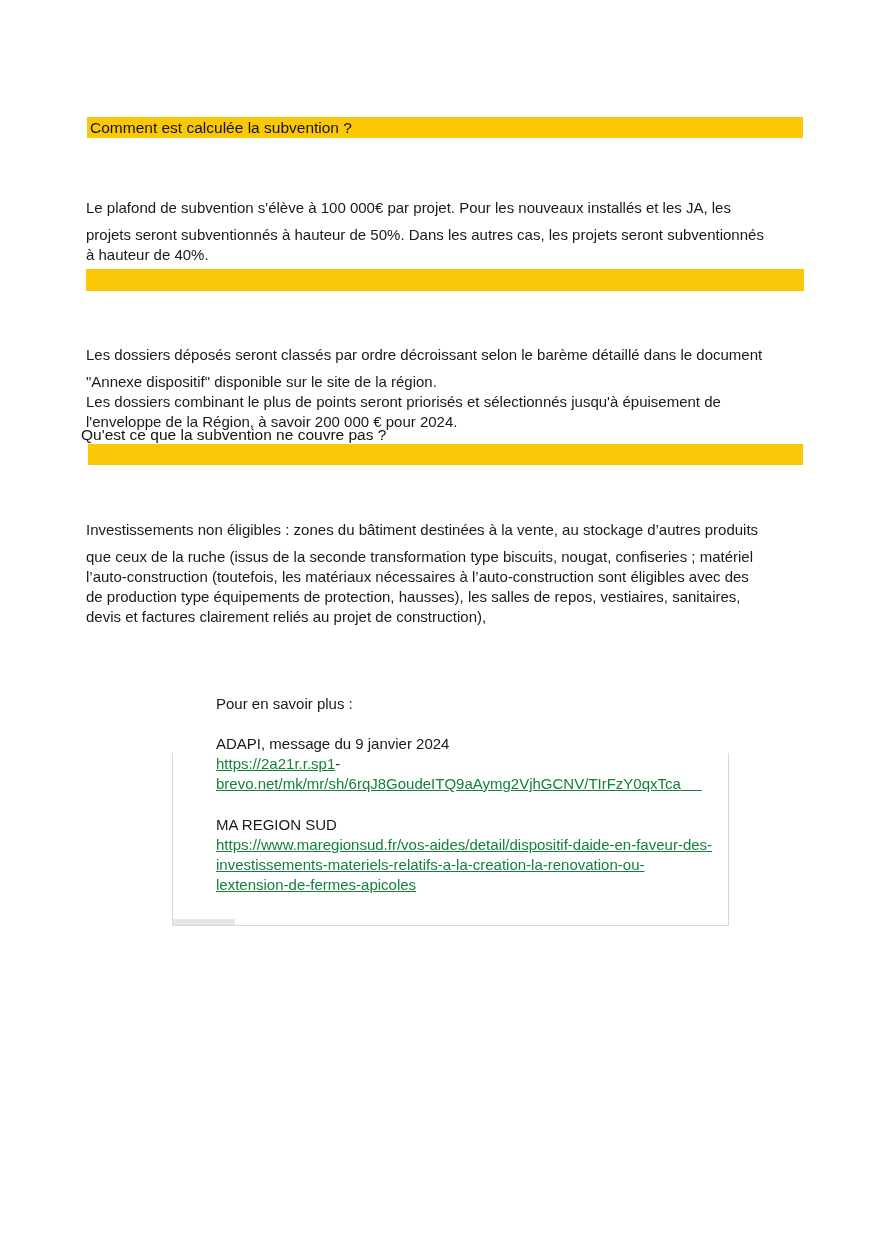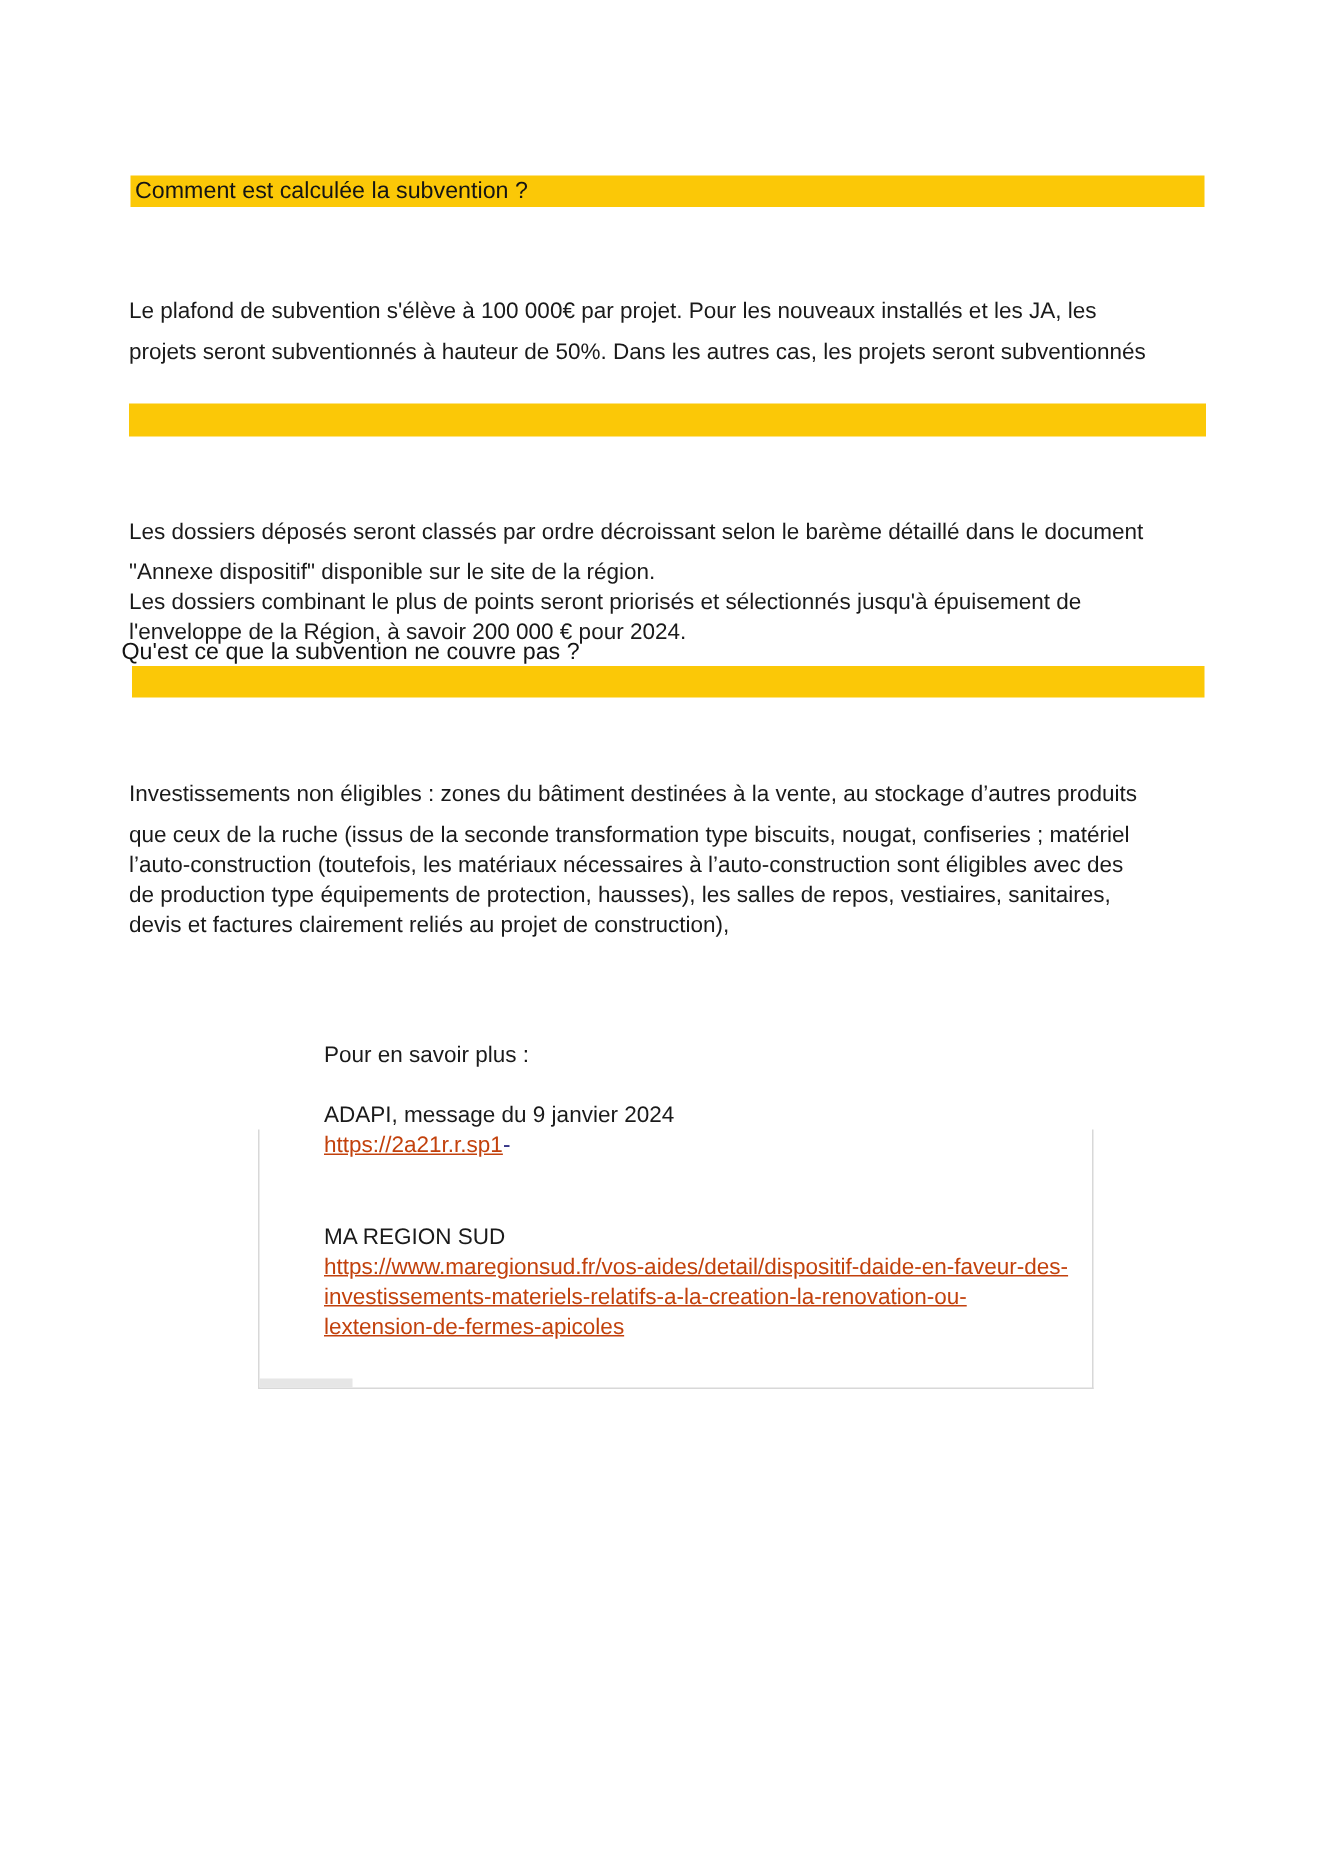--- a/index.html
+++ b/index.html
@@ -40,37 +40,38 @@
     border:1px solid #D8D8D8;
     border-top:none;
     z-index:0;
   }
   .mi-smudge{
     position:absolute;
     background:#E6E6E6;
     z-index:0;
   }
   a.doclink{
-    color:#c2410c;
+    color:#15803d;
     text-decoration:underline;
     cursor:pointer;
   }
   a.doclink.trail::after{content:"\00a0\00a0\00a0\00a0\00a0";}
   .link-suffix{color:#23237D;}
 </style>
 </head>
 <body>
 
 <div class="page">
 
   <div class="hl-bar" style="left:87px;top:117px;width:716px;height:21px"></div>
   <div class="h-text" style="left:90px;top:119px">Comment est calculée la subvention ?</div>
   <div class="para" style="left:86px;top:162px">
     <div class="line first">Le plafond de subvention s'élève à 100 000€ par projet. Pour les nouveaux installés et les JA, les</div>
     <div class="line">projets seront subventionnés à hauteur de 50%. Dans les autres cas, les projets seront subventionnés</div>
+    <div class="line">à hauteur de 40%.</div>
   </div>
 
   <div class="hl-bar" style="left:86px;top:269px;width:718px;height:22px"></div>
   <div class="para" style="left:86px;top:309px">
     <div class="line first">Les dossiers déposés seront classés par ordre décroissant selon le barème détaillé dans le document</div>
     <div class="line">"Annexe dispositif" disponible sur le site de la région.</div>
     <div class="line">Les dossiers combinant le plus de points seront priorisés et sélectionnés jusqu'à épuisement de</div>
     <div class="line">l'enveloppe de la Région, à savoir 200 000 € pour 2024.</div>
   </div>
 
@@ -88,20 +89,23 @@
   <div class="mi-smudge" style="left:173px;top:919px;width:62px;height:6px"></div>
 
   <div class="mi-line" style="left:178px;top:694px">Pour en savoir plus :</div>
 
   <div class="mi-line" style="left:178px;top:734px">ADAPI, message du 9 janvier 2024</div>
 
   <div class="mi-line" style="left:178px;top:754px">
     <a class="doclink">https://2a21r.r.sp1</a><span class="link-suffix">-</span>
   </div>
 
+  <div class="mi-line" style="left:178px;top:774px">
+    <a class="doclink trail">brevo.net/mk/mr/sh/6rqJ8GoudeITQ9aAymg2VjhGCNV/TIrFzY0qxTca</a>
+  </div>
 
   <div class="mi-line" style="left:178px;top:815px">MA REGION SUD</div>
 
   <div class="mi-line" style="left:178px;top:835px">
     <a class="doclink">https://www.maregionsud.fr/vos-aides/detail/dispositif-daide-en-faveur-des-</a>
   </div>
   <div class="mi-line" style="left:178px;top:855px">
     <a class="doclink">investissements-materiels-relatifs-a-la-creation-la-renovation-ou-</a>
   </div>
   <div class="mi-line" style="left:178px;top:875px">

